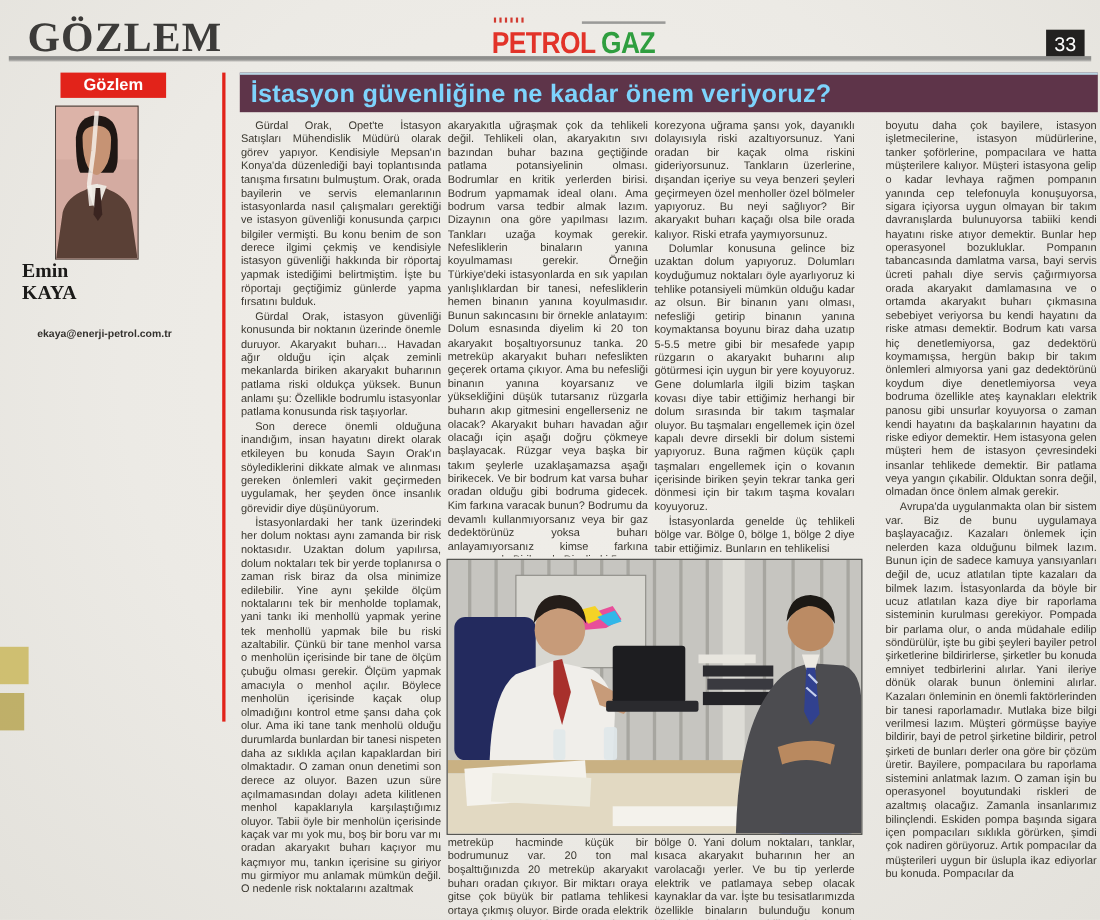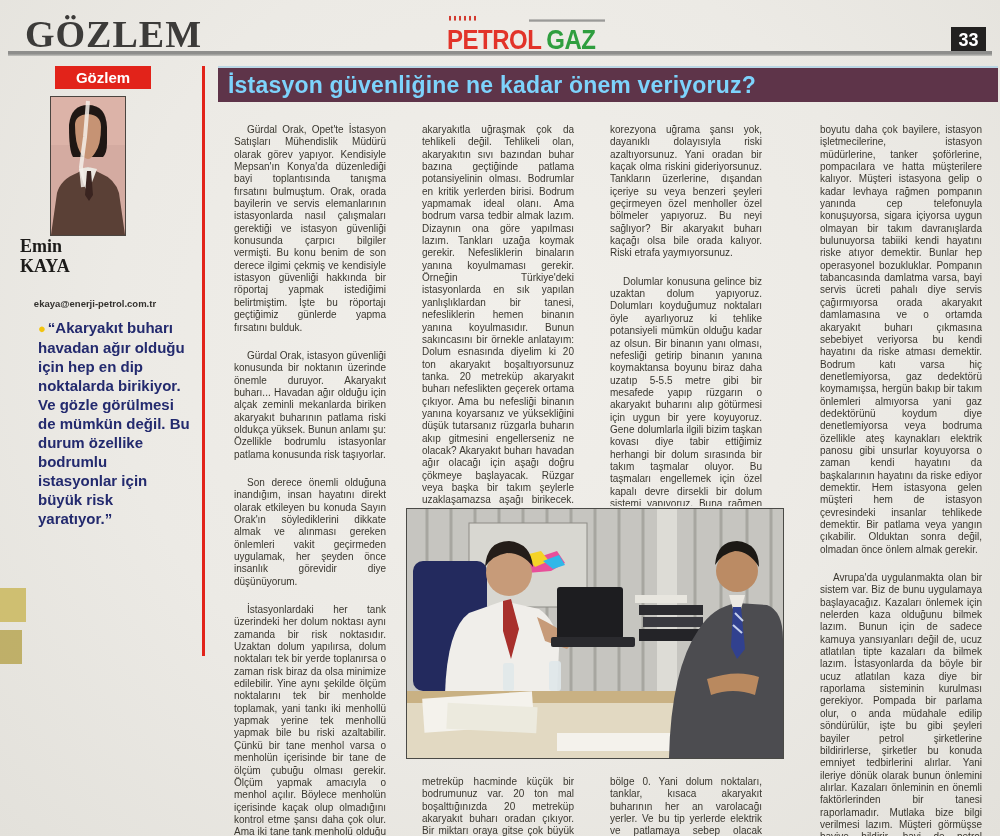--- a/index.html
+++ b/index.html
@@ -11,21 +11,21 @@
   .masthead{position:absolute;left:25px;top:12px;font-family:"Liberation Serif",serif;
             font-size:38px;font-weight:600;letter-spacing:1px;color:#3c3b39;}
   .maglogo{position:absolute;left:447px;top:24px;font-weight:700;font-size:24px;letter-spacing:-0.5px;
            font-family:"Liberation Sans",sans-serif;transform:scaleY(1.15);transform-origin:top left;}
   .maglogo .w1{color:#e23329;}
   .maglogo .w2{color:#2f9e3f;margin-left:5px;}
   .maglogo .ticks{position:absolute;left:2px;top:-7px;display:flex;gap:3px;}
   .maglogo .ticks i{width:2px;height:4px;background:#d23a30;display:block;}
   .maglogo .grayline{position:absolute;left:82px;top:-4px;width:76px;height:2px;background:#9a9a98;}
   .pagenum{position:absolute;left:951px;top:27px;width:35px;height:26px;background:#222120;
-           color:#fff;font-weight:700;font-size:18px;text-align:center;line-height:26px;}
+           color:#fff;font-weight:400;font-size:18px;text-align:center;line-height:26px;}
   .headrule{position:absolute;left:8px;top:51px;width:984px;height:5px;
             background:linear-gradient(to bottom,#8e8e8c 55%,#c6c5c1);}
 
   
   .sidebar{position:absolute;left:20px;top:60px;width:180px;height:770px;}
   .col-label{position:absolute;left:35px;top:6px;width:96px;height:23px;background:#e2231a;
              color:#fff;font-weight:700;font-size:15px;text-align:center;line-height:23px;}
   .portrait{position:absolute;left:30px;top:36px;width:74px;height:138px;border:1px solid #4b4540;
             background:#d3a89e;overflow:hidden;}
   .author{position:absolute;left:0;top:176px;width:136px;
@@ -39,21 +39,21 @@
   .artifact{position:absolute;opacity:.75;}
 
   
   .title-bar{position:absolute;left:218px;top:66px;width:780px;height:36px;background:#5e3449;
              border-top:2px solid #bad6e4;box-sizing:border-box;}
   .title-bar h1{margin:0;padding:4px 0 0 10px;color:#7dd3fc;font-size:23px;font-weight:700;
                 letter-spacing:0.2px;font-family:"Liberation Sans",sans-serif;}
 
   .body-col{position:absolute;overflow:hidden;font-size:10px;line-height:12.35px;color:#3a372f;
             text-align:justify;}
-  .body-col p{margin:16px;}
+  .body-col p{margin:1px;}
   .body-col p.ind{text-indent:13px;}
   .body-col p.q{font-weight:700;color:#242118;font-size:10.6px;}
   #col1{left:218px;top:108px;width:184px;height:728px;}
   #col2t{left:406px;top:108px;width:184px;height:398px;}
   #col3t{left:594px;top:108px;width:184px;height:398px;}
   #col2b{left:406px;top:760px;width:184px;height:76px;}
   #col3b{left:594px;top:760px;width:184px;height:76px;}
   #col4{left:804px;top:108px;width:194px;height:728px;}
 
   .interview-photo{position:absolute;left:406px;top:508px;width:376px;height:249px;
@@ -95,21 +95,20 @@
         <path d="M37 4 L34 40 L30 70 L32 90" stroke="#f4efe9" stroke-width="4" fill="none" opacity="0.85"></path>
       </svg>
     </div>
 
     <div class="author">
       <div>Emin</div>
       <div>KAYA</div>
     </div>
     <div class="email">ekaya@enerji-petrol.com.tr</div>
 
-    <div class="pull-quote"><span class="bullet">●</span><span>“Akaryakıt buharı havadan ağır olduğu için hep en dip noktalarda birikiyor. Ve gözle görülmesi de mümkün değil. Bu durum özellike bodrumlu istasyonlar için büyük risk yaratıyor.”</span></div>
 
     <div class="red-rule"></div>
 
     <div class="artifact" style="left:-20px;top:528px;width:26px;height:34px;background:#c7b14c;"></div>
     <div class="artifact" style="left:-20px;top:570px;width:22px;height:34px;background:#b19e42;"></div>
   </div>
 
   <div class="title-bar">
     <h1>İstasyon güvenliğine ne kadar önem veriyoruz?</h1>
   </div>

